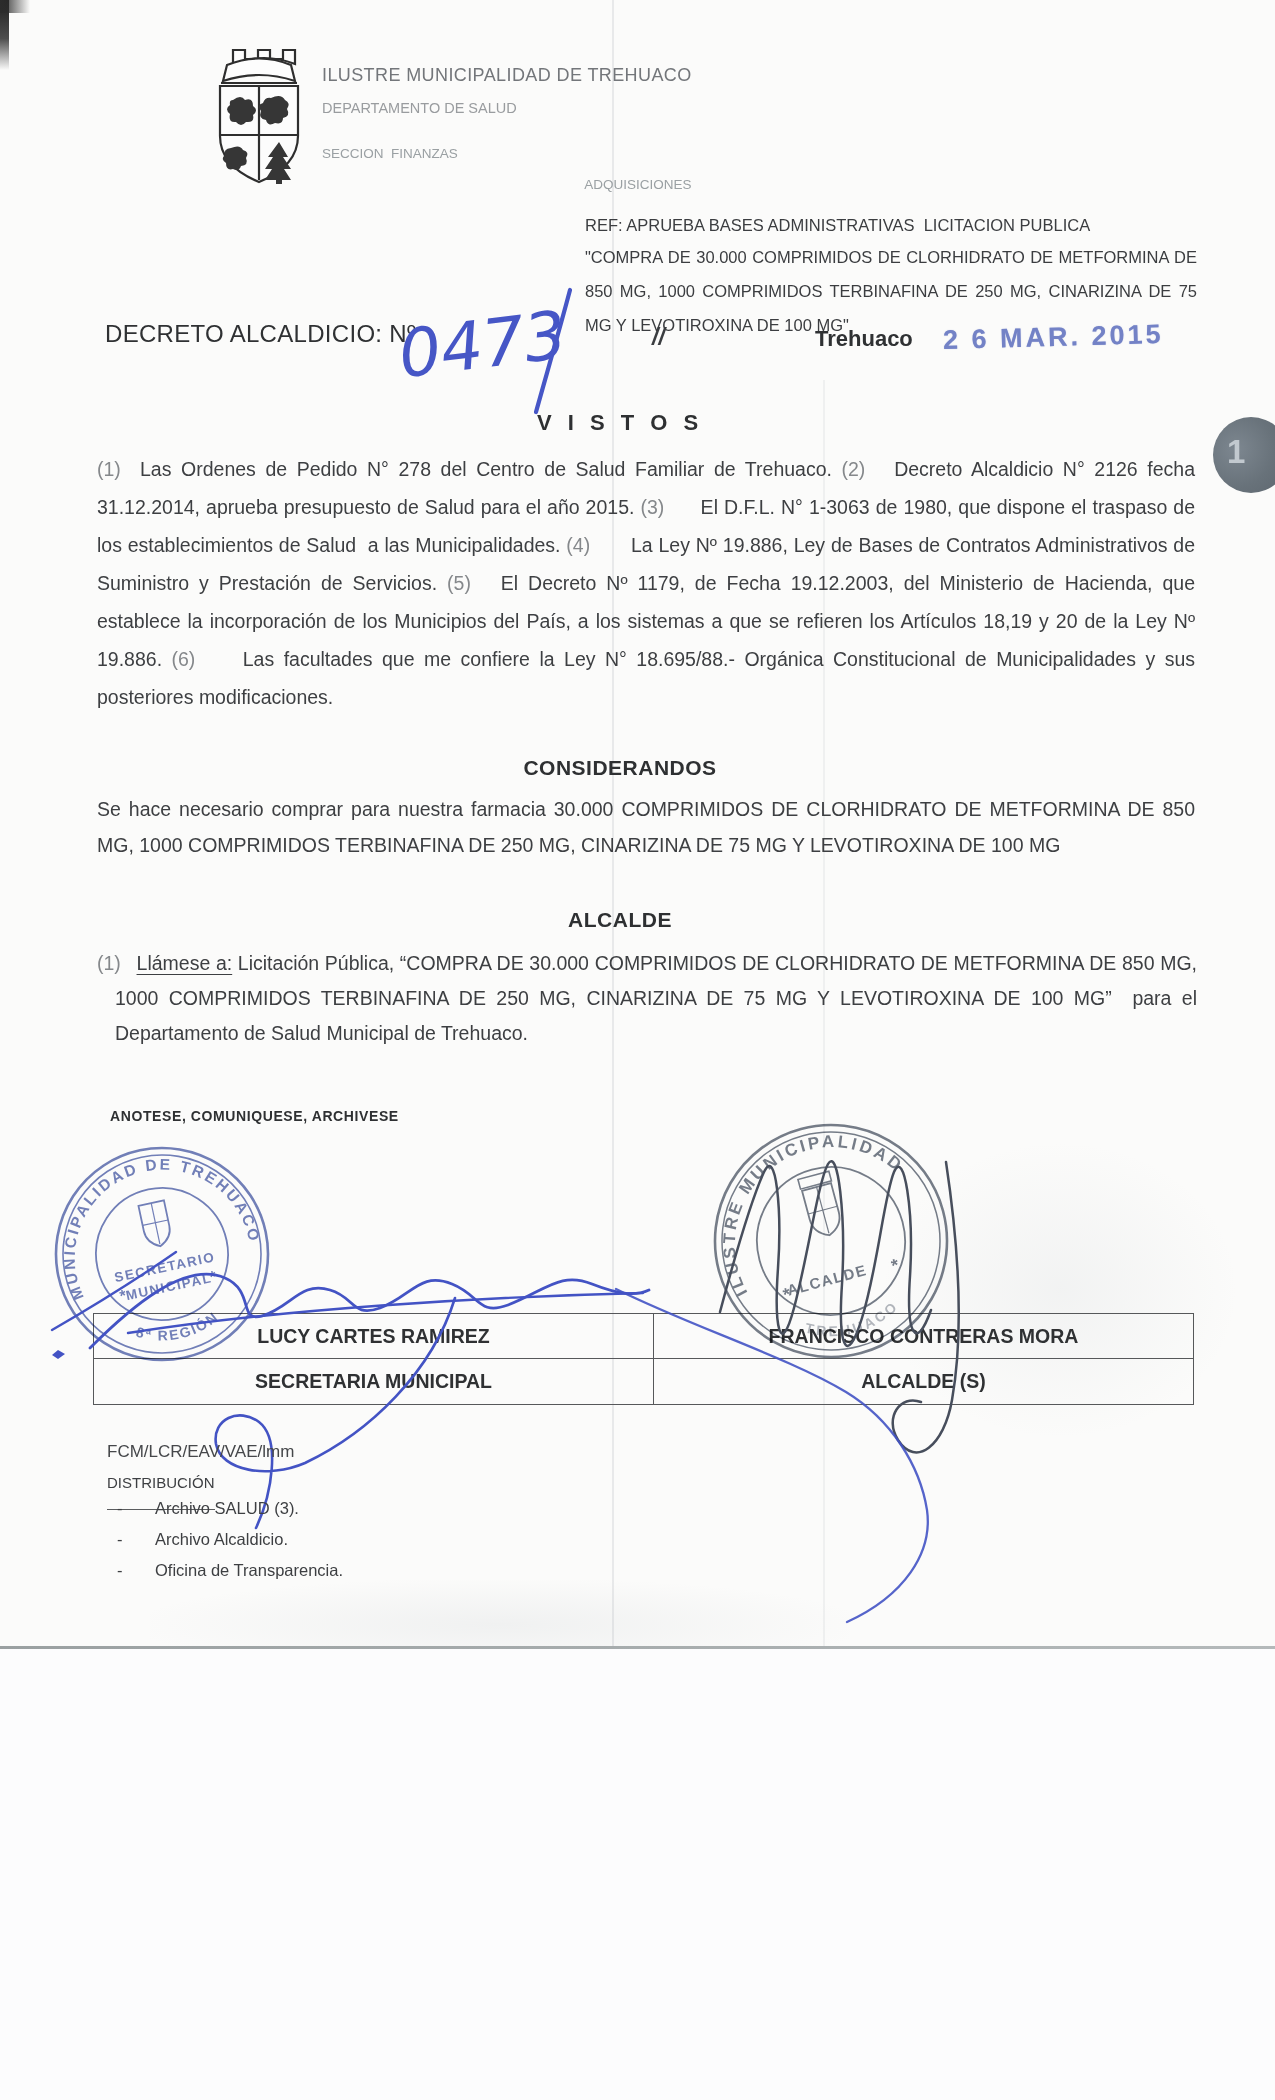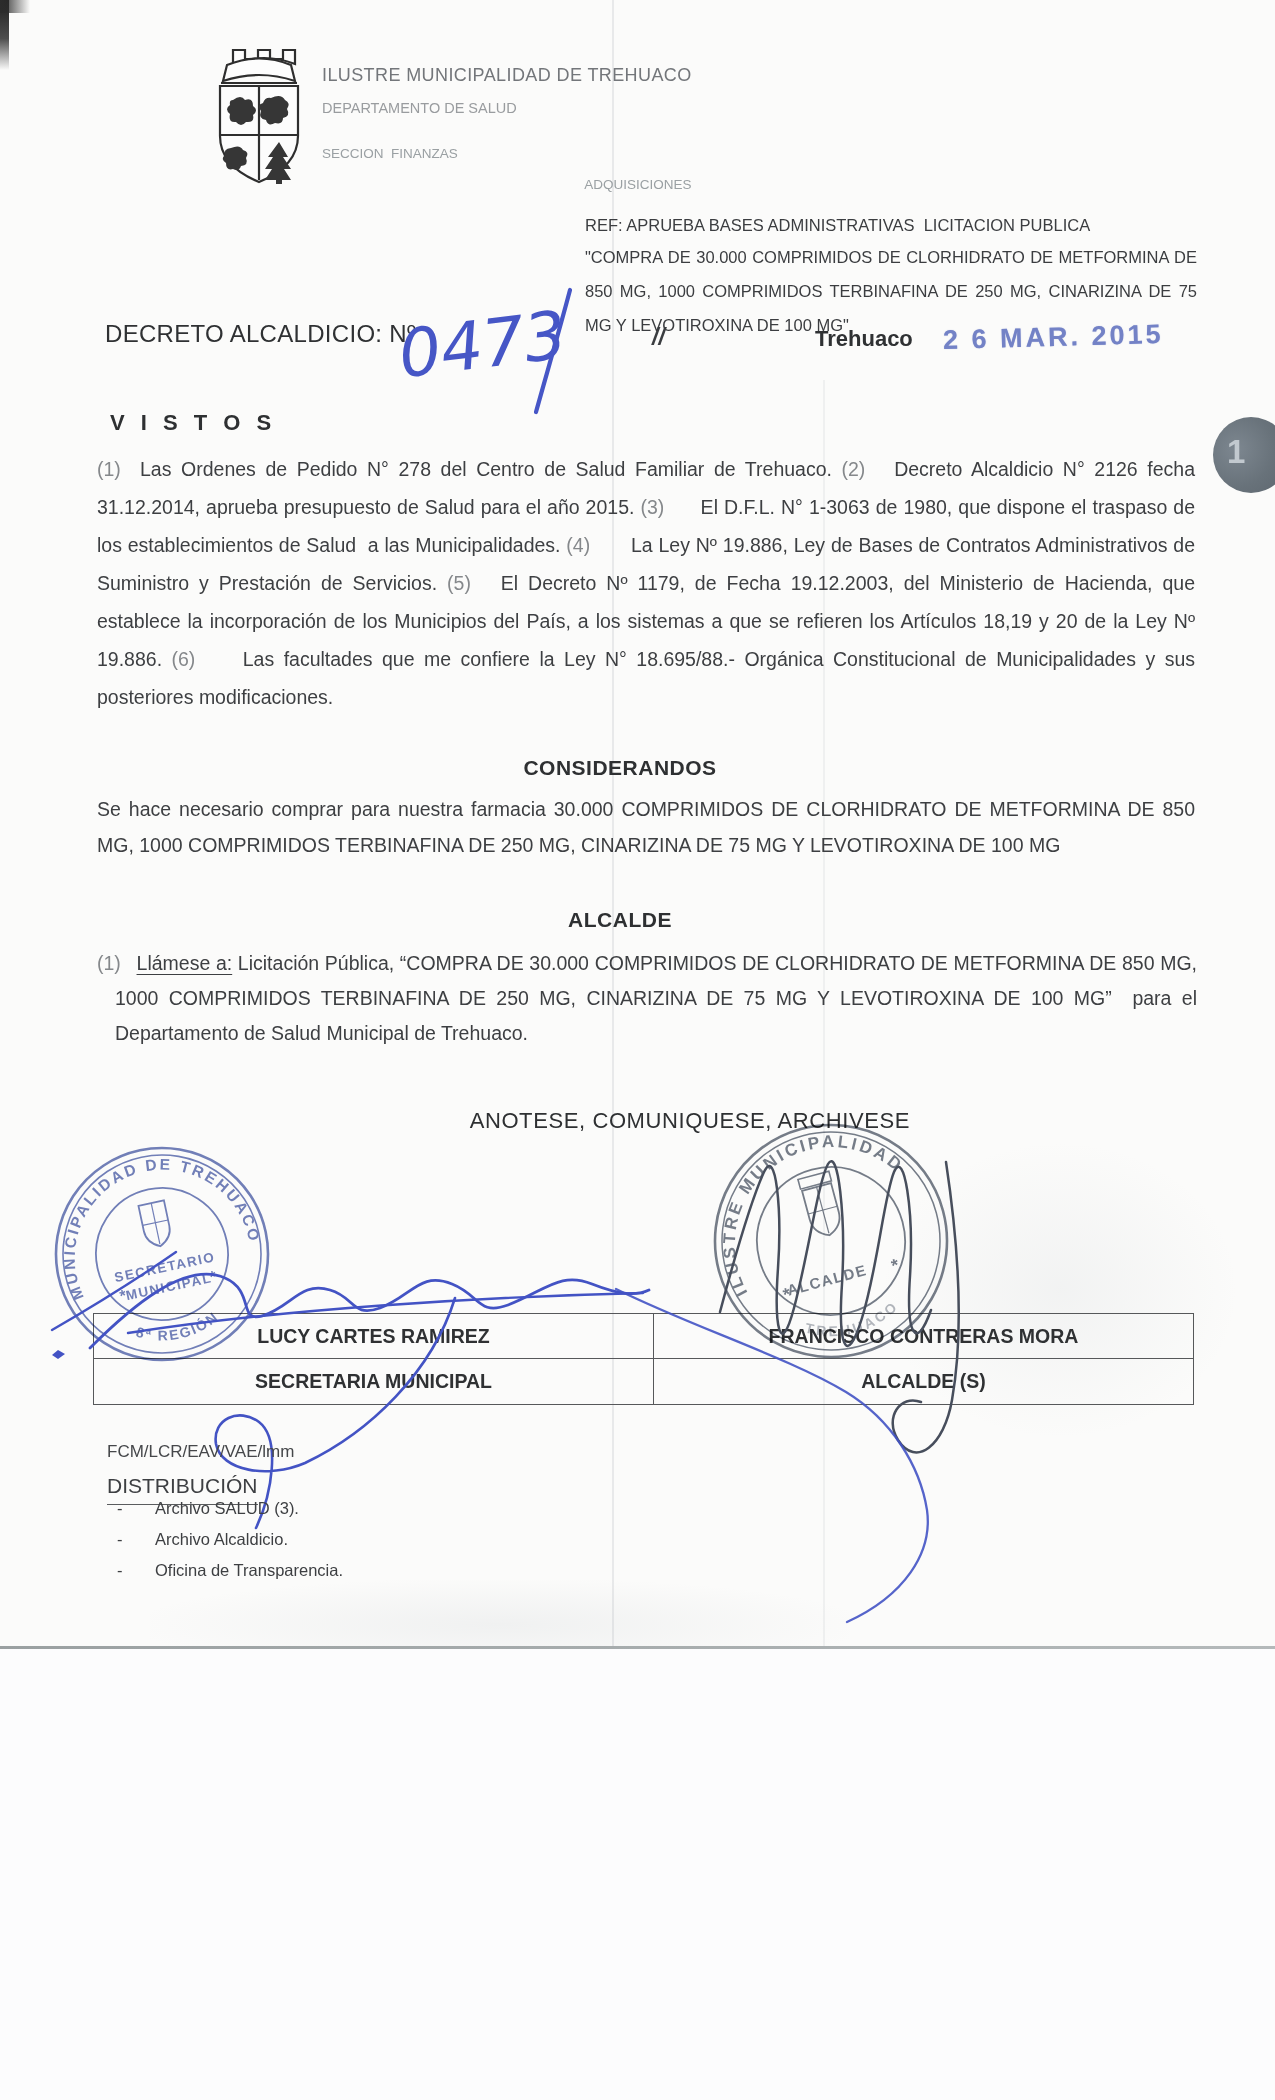--- a/index.html
+++ b/index.html
@@ -38,24 +38,24 @@
 
   
   .dec-label{left:105px;top:320px;font-size:24px;color:#2f3133;letter-spacing:0.3px;}
   .handnum{left:398px;top:286px;}
   .slashes{left:652px;top:324px;font-size:23px;font-style:italic;color:#3a3d40;font-weight:bold;}
   .city{left:815px;top:326px;font-size:22px;font-weight:bold;color:#2f3133;}
   .datestamp{left:943px;top:322px;font-size:27px;font-weight:bold;color:#7382c6;letter-spacing:3px;
              transform:rotate(-1.5deg);text-shadow:0 0 1px rgba(115,130,198,0.55);}
 
   
-  .h-vistos{left:110px;top:410px;width:1020px;font-size:22px;font-weight:bold;color:#2e3032;letter-spacing:5px;}
+  .h-vistos{left:110px;top:410px;width:1020px;text-align:center;font-size:22px;font-weight:bold;color:#2e3032;letter-spacing:5px;}
   .h-cons{left:110px;top:756px;width:1020px;text-align:center;font-size:21px;font-weight:bold;color:#2e3032;letter-spacing:0.5px;}
   .h-decreto{left:110px;top:908px;width:1020px;text-align:center;font-size:21px;font-weight:bold;color:#2e3032;letter-spacing:0.5px;}
-  .closing{left:110px;top:1108px;width:800px;text-align:right;font-size:22px;font-weight:normal;color:#2e3032;letter-spacing:0.6px;}
+  .closing{left:110px;top:1108px;width:800px;text-align:left;font-size:14px;font-weight:bold;color:#2e3032;letter-spacing:0.6px;}
 
   
   .para{text-align:justify;text-align-last:left;color:#3d3f42;}
   .p-vistos{left:97px;top:450px;width:1098px;font-size:19.5px;line-height:38px;}
   .p-cons{left:97px;top:791px;width:1098px;font-size:19.5px;line-height:36px;}
   .p-decreto{left:97px;top:946px;width:1100px;font-size:19.5px;line-height:35px;padding-left:18px;text-indent:-18px;box-sizing:border-box;}
   .seg-num{color:#85888b;}
   .seg-und{text-decoration:underline;text-underline-offset:4px;margin-left:10px;}
 
   
@@ -67,21 +67,21 @@
   .cell.r2{height:45px;border-bottom:none;}
 
   
   .stamp{mix-blend-mode:multiply;opacity:0.88;}
   .stamp-left{left:48px;top:1140px;transform:rotate(-12deg);}
   .stamp-right{left:706px;top:1116px;transform:rotate(-15deg);opacity:0.92;}
   .sig-layer{left:0;top:0;pointer-events:none;}
 
   
   .initials{left:107px;top:1442px;font-size:17px;color:#45474a;text-align:right;}
-  .dist-title{left:107px;top:1474px;font-size:21px;color:#3d3f42;border-bottom:1.5px solid #5a5c5e;padding-bottom:6px;}
+  .dist-title{left:107px;top:1474px;font-size:15px;color:#3d3f42;border-bottom:1.5px solid #5a5c5e;padding-bottom:18px;}
   .dist-list{left:107px;top:1493px;width:420px;}
   .dist-item{display:flex;height:31px;align-items:center;font-size:16.5px;color:#3d3f42;}
   .dist-item .dash{width:48px;padding-left:10px;box-sizing:border-box;}
 </style>
 </head>
 <body>
 
 <div class="page">
 
   <div class="abs edge-dark1"></div>

